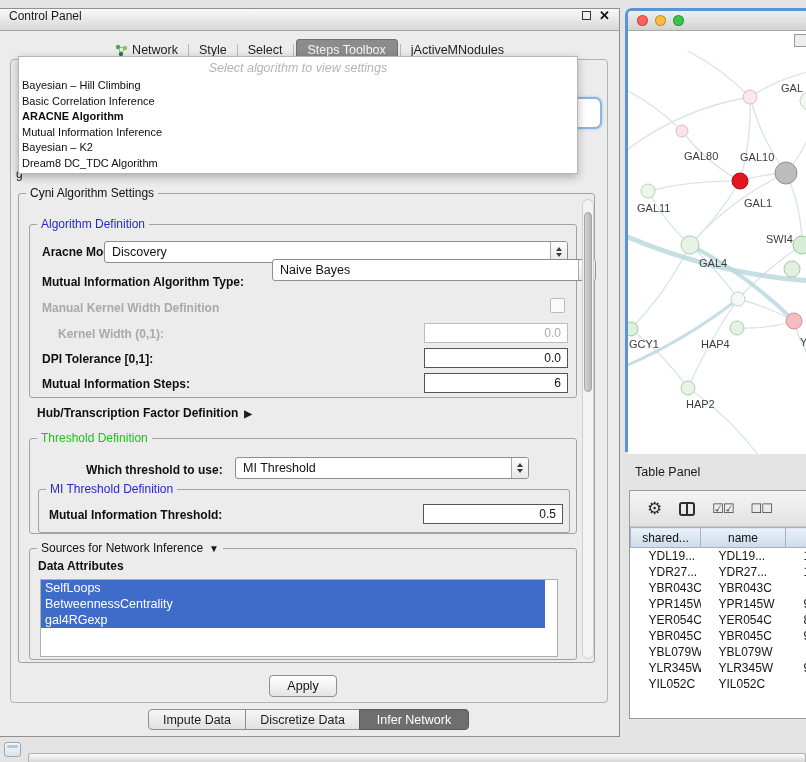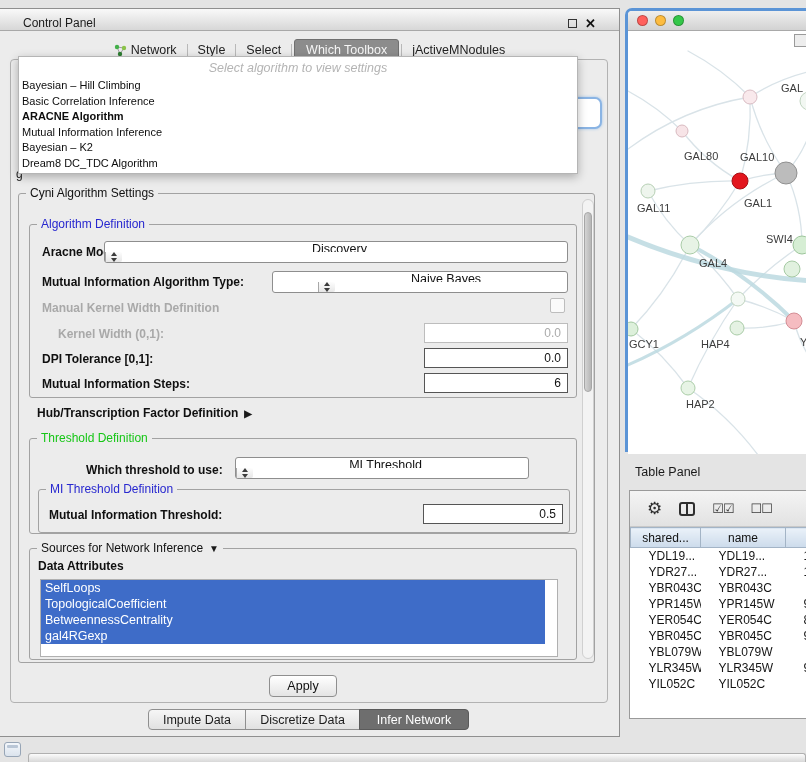--- a/index.html
+++ b/index.html
@@ -1,21 +1,21 @@
 <!DOCTYPE html>
 <html><head>
 <meta charset="utf-8">
 <style>
   * { margin:0; padding:0; box-sizing:border-box; }
   body { font-family:"Liberation Sans", sans-serif; }
   #screen { position:relative; width:806px; height:762px; background:#e4e4e4; overflow:hidden; font-size:12px; color:#111; }
 
   
   #control-panel { position:absolute; left:0; top:8px; width:620px; height:729px; background:#ececec; border:1px solid #8f8f8f; border-left:none; }
-  .cp-titlebar { position:absolute; left:0; top:0; width:100%; height:22px; background:linear-gradient(#f9f9f9,#d7d7d7); border-bottom:1px solid #a8a8a8; display:flex; align-items:flex-end; padding:0 23px; }
+  .cp-titlebar { position:absolute; left:0; top:0; width:100%; height:22px; background:linear-gradient(#f9f9f9,#d7d7d7); border-bottom:1px solid #a8a8a8; display:flex; align-items:flex-start; padding:0 9px; }
   .cp-title { font-size:12px; color:#1a1a1a; }
   .cp-winbtns { margin-left:auto; display:flex; align-items:center; gap:8px; }
   .float-box { width:9px; height:9px; border:1.5px solid #333; display:inline-block; }
   .close-x { font-size:13px; font-weight:bold; color:#111; line-height:1; }
 
   .cp-tabs { position:absolute; left:0; top:30px; width:100%; height:22px; display:flex; align-items:center; justify-content:center; }
   .tab { padding:3px 8px; font-size:12.5px; color:#222; white-space:nowrap; display:flex; align-items:center; gap:4px; }
   .tab.active { background:#8c8c8c; color:#f7f7f7; border:1px solid #707070; border-radius:3px; padding:3px 11px; }
   .tsep { width:1px; height:13px; background:#b8b8b8; margin:0 2px; }
 
@@ -39,21 +39,21 @@
 
   #settings-group { left:18px; top:184px; width:577px; height:470px; }
   #alg-group   { left:10px; top:30px; width:548px; height:174px; }
   #thr-group   { left:10px; top:244px; width:548px; height:96px; }
   #mi-group    { left:8px; top:50px; width:532px; height:44px; }
   #src-group   { left:10px; top:354px; width:548px; height:112px; }
 
   .lbl { position:absolute; font-size:12px; font-weight:bold; color:#101010; white-space:nowrap; }
   .dis { color:#a9a9a9; }
 
-  .combo { position:absolute; height:22px; background:#fff; border:1px solid #8e8e8e; border-radius:3px; display:flex; align-items:center;flex-direction:column; }
+  .combo { position:absolute; height:22px; background:#fff; border:1px solid #8e8e8e; border-radius:3px; display:flex; align-items:center; }
   .combo-val { flex:1; padding-left:7px; font-size:12.5px; white-space:nowrap; overflow:hidden; }
   .combo-btn { width:17px; align-self:stretch; border-left:1px solid #a8a8a8; background:linear-gradient(#fdfdfd,#e7e7e7); display:flex; flex-direction:column; align-items:center; justify-content:center; gap:2px; border-radius:0 2px 2px 0; }
   .tri-u, .tri-d { display:block; width:0; height:0; border-left:3.5px solid transparent; border-right:3.5px solid transparent; }
   .tri-u { border-bottom:4.5px solid #3c3c3c; }
   .tri-d { border-top:4.5px solid #3c3c3c; }
 
   .num-field { position:absolute; height:20px; width:144px; border:1px solid #555; background:#fff; text-align:right; padding-right:6px; font:12px "Liberation Sans",sans-serif; color:#111; }
   .num-field.disfield { border-color:#bdbdbd; color:#ababab; }
 
   .checkbox { position:absolute; width:15px; height:15px; border:1px solid #bdbdbd; border-radius:2px; background:#fafafa; }
@@ -128,21 +128,21 @@
       <span class="tsep"></span>
       <span class="tab">
           <span>Style</span>
         </span>
       <span class="tsep"></span>
       <span class="tab">
           <span>Select</span>
         </span>
       <span class="tsep"></span>
       <span class="tab active">
-          <span>Which Toolbox</span>
+          <span>Steps Toolbox</span>
         </span>
       <span class="tsep"></span>
       <span class="tab">
           <span>jActiveMNodules</span>
         </span>
     </div>
 
     <div class="tabpane-border"></div>
 
     <div class="frag-combo"></div>
@@ -157,21 +157,21 @@
         <span class="lbl" style="left:12px; top:20px;">Aracne Mode:</span>
         <div class="combo" style="left:74px; top:16px; width:464px;">
           <span class="combo-val">Discovery</span>
           <span class="combo-btn">
               <i class="tri-u"></i>
               <i class="tri-d"></i>
             </span>
         </div>
 
         <span class="lbl" style="left:12px; top:50px;">Mutual Information Algorithm Type:</span>
-        <div class="combo" style="left:242px; top:46px; width:296px;padding-left:45px;">
+        <div class="combo" style="left:242px; top:34px; width:324px;">
           <span class="combo-val">Naive Bayes</span>
           <span class="combo-btn">
               <i class="tri-u"></i>
               <i class="tri-d"></i>
             </span>
         </div>
 
         <span class="lbl dis" style="left:12px; top:76px;">Manual Kernel Width Definition</span>
         <span class="checkbox" style="left:520px; top:73px;"></span>
 
@@ -209,21 +209,20 @@
       </div>
 
       <div class="tg" id="src-group">
         <span class="tgt">
           <span>Sources for Network Inference</span><span class="arrow-glyph">▼</span>
         </span>
         <span class="lbl" style="left:8px; top:10px;">Data Attributes</span>
         <div class="listbox">
 
         <div class="attr-item">SelfLoops</div>
-            <div class="attr-item">TopologicalCoefficient</div>
             <div class="attr-item">BetweennessCentrality</div>
             <div class="attr-item">gal4RGexp</div>
           </div>
       </div>
 
       <div class="sb-track">
         <div class="sb-thumb"></div>
       </div>
     </div>
 

